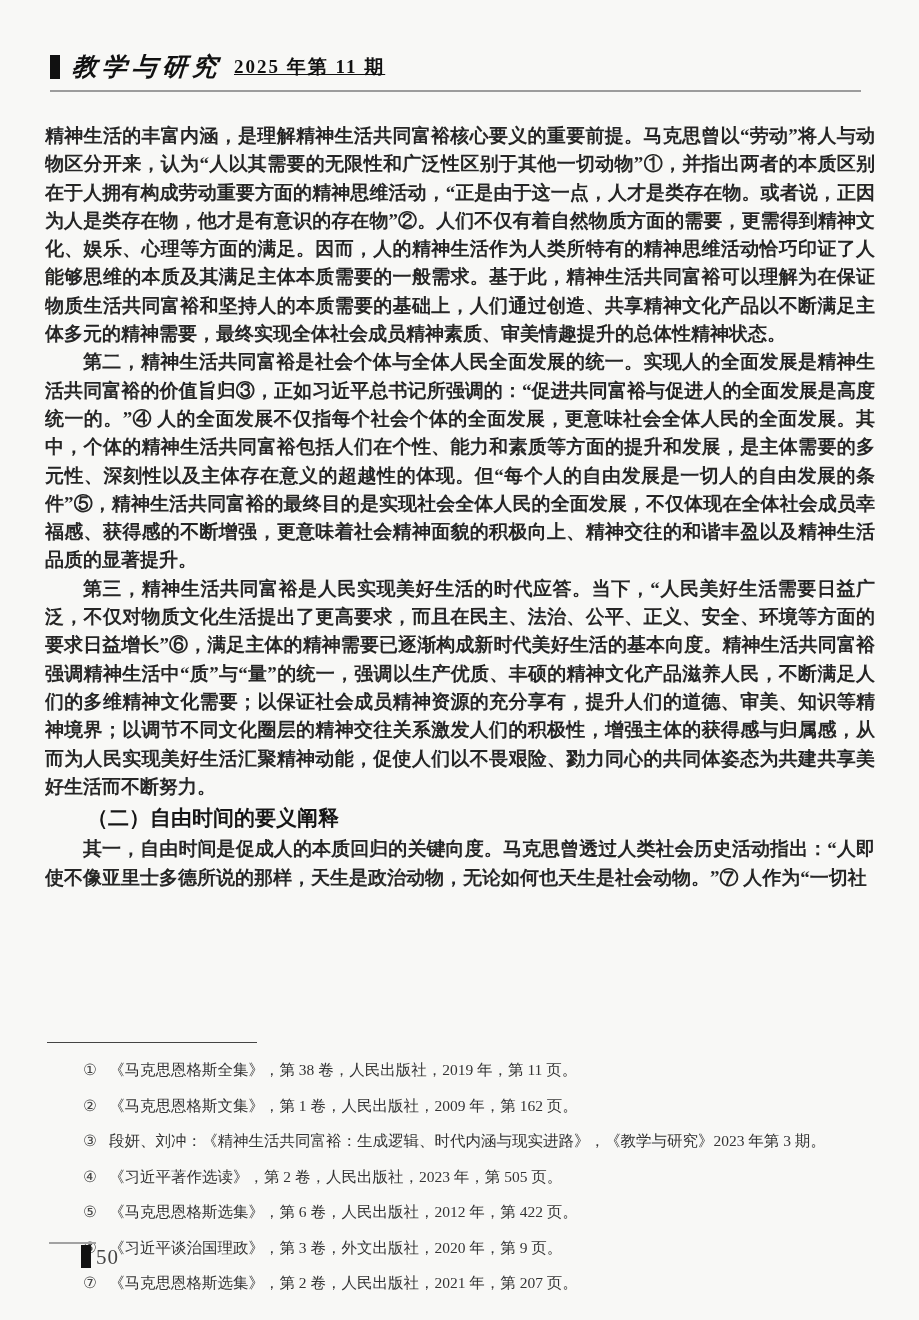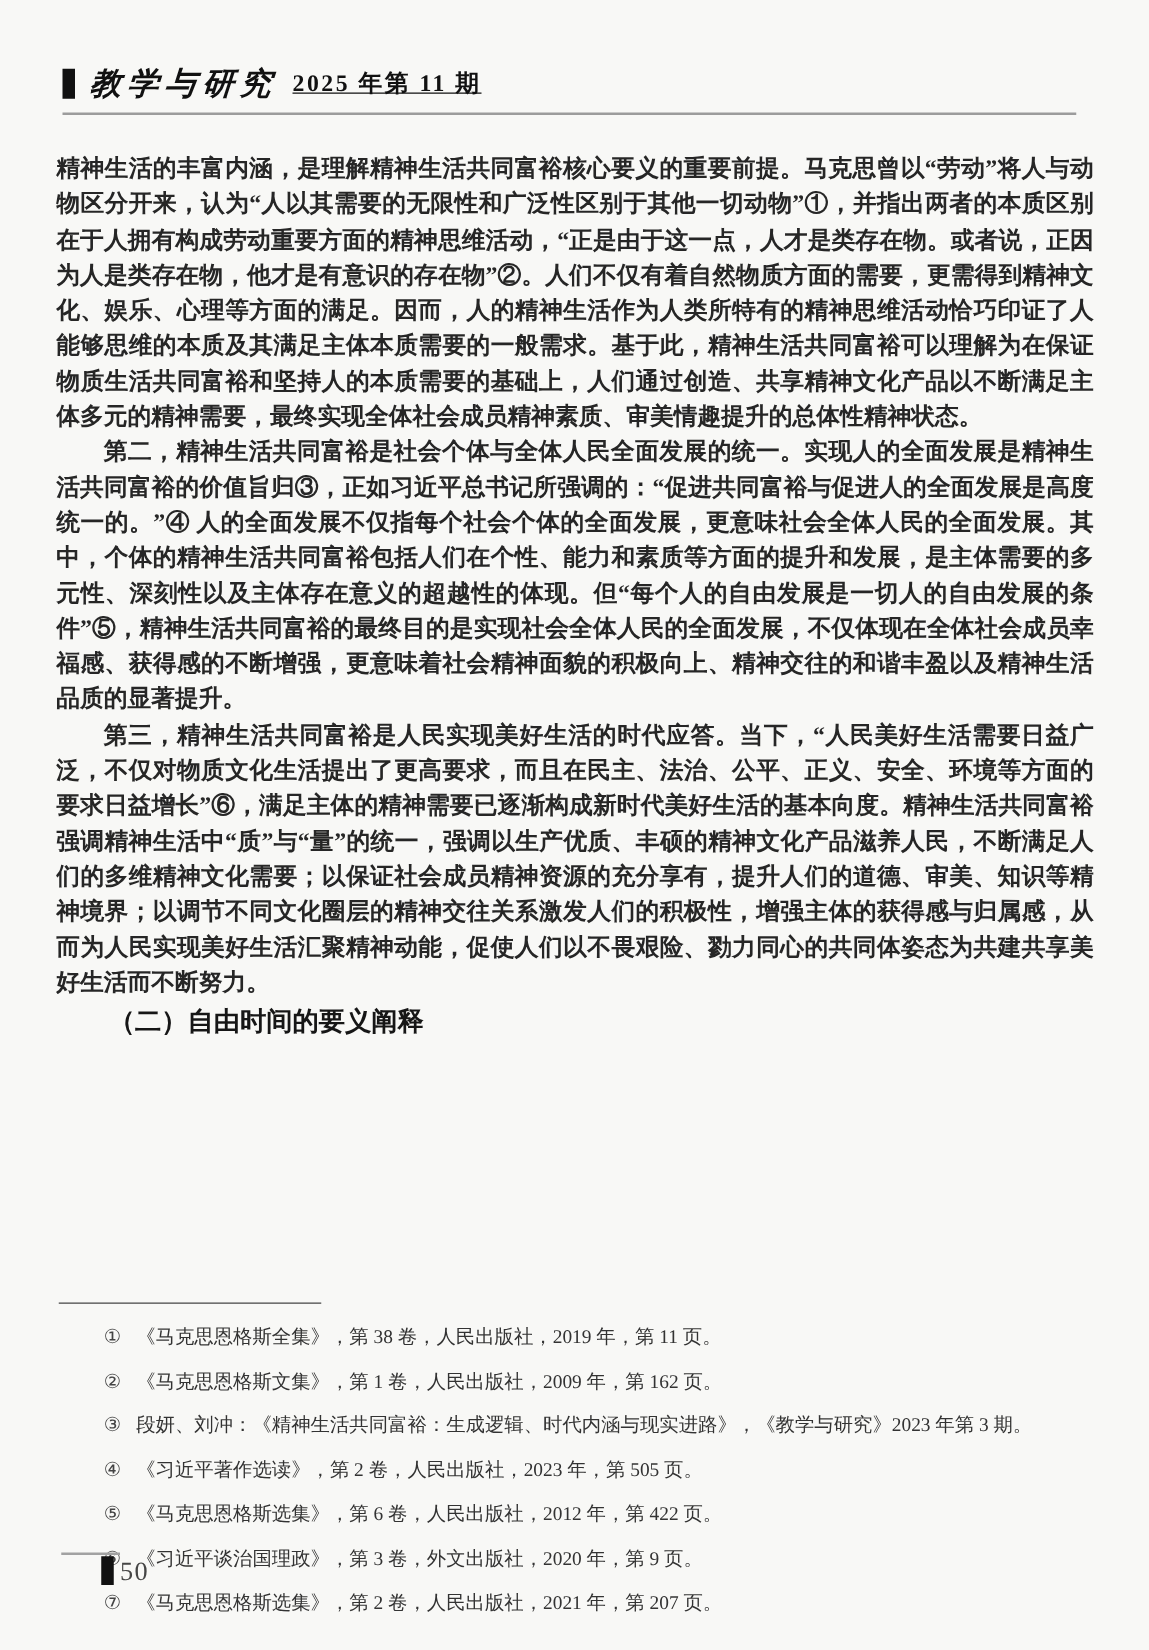--- a/index.html
+++ b/index.html
@@ -58,20 +58,21 @@
     <span class="marker"></span>
     <span class="journal">教学与研究</span>
     <span class="issue">2025 年第 11 期</span>
   </header>
 
   <main class="content">
     <p class="para noindent">精神生活的丰富内涵，是理解精神生活共同富裕核心要义的重要前提。马克思曾以“劳动”将人与动物区分开来，认为“人以其需要的无限性和广泛性区别于其他一切动物”①，并指出两者的本质区别在于人拥有构成劳动重要方面的精神思维活动，“正是由于这一点，人才是类存在物。或者说，正因为人是类存在物，他才是有意识的存在物”②。人们不仅有着自然物质方面的需要，更需得到精神文化、娱乐、心理等方面的满足。因而，人的精神生活作为人类所特有的精神思维活动恰巧印证了人能够思维的本质及其满足主体本质需要的一般需求。基于此，精神生活共同富裕可以理解为在保证物质生活共同富裕和坚持人的本质需要的基础上，人们通过创造、共享精神文化产品以不断满足主体多元的精神需要，最终实现全体社会成员精神素质、审美情趣提升的总体性精神状态。</p>
     <p class="para">第二，精神生活共同富裕是社会个体与全体人民全面发展的统一。实现人的全面发展是精神生活共同富裕的价值旨归③，正如习近平总书记所强调的：“促进共同富裕与促进人的全面发展是高度统一的。”④ 人的全面发展不仅指每个社会个体的全面发展，更意味社会全体人民的全面发展。其中，个体的精神生活共同富裕包括人们在个性、能力和素质等方面的提升和发展，是主体需要的多元性、深刻性以及主体存在意义的超越性的体现。但“每个人的自由发展是一切人的自由发展的条件”⑤，精神生活共同富裕的最终目的是实现社会全体人民的全面发展，不仅体现在全体社会成员幸福感、获得感的不断增强，更意味着社会精神面貌的积极向上、精神交往的和谐丰盈以及精神生活品质的显著提升。</p>
     <p class="para">第三，精神生活共同富裕是人民实现美好生活的时代应答。当下，“人民美好生活需要日益广泛，不仅对物质文化生活提出了更高要求，而且在民主、法治、公平、正义、安全、环境等方面的要求日益增长”⑥，满足主体的精神需要已逐渐构成新时代美好生活的基本向度。精神生活共同富裕强调精神生活中“质”与“量”的统一，强调以生产优质、丰硕的精神文化产品滋养人民，不断满足人们的多维精神文化需要；以保证社会成员精神资源的充分享有，提升人们的道德、审美、知识等精神境界；以调节不同文化圈层的精神交往关系激发人们的积极性，增强主体的获得感与归属感，从而为人民实现美好生活汇聚精神动能，促使人们以不畏艰险、勠力同心的共同体姿态为共建共享美好生活而不断努力。</p>
     <h3 class="subheading">（二）自由时间的要义阐释</h3>
+    <p class="para">其一，自由时间是促成人的本质回归的关键向度。马克思曾透过人类社会历史活动指出：“人即使不像亚里士多德所说的那样，天生是政治动物，无论如何也天生是社会动物。”⑦ 人作为“一切社</p>
   </main>
 
   <section class="footnotes">
     <div class="fnrule"></div>
     <div class="fn">
       <span class="fnmark">①</span>
       <span class="fntext">《马克思恩格斯全集》，第 38 卷，人民出版社，2019 年，第 11 页。</span>
     </div>
     <div class="fn">
       <span class="fnmark">②</span>

